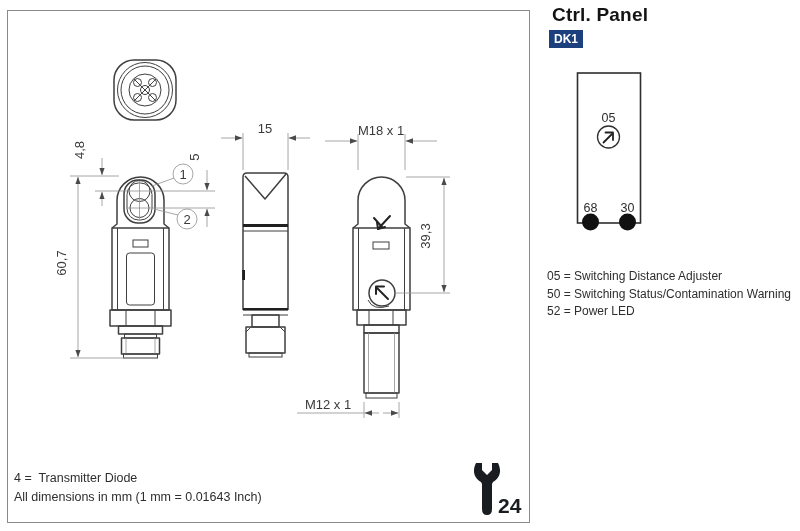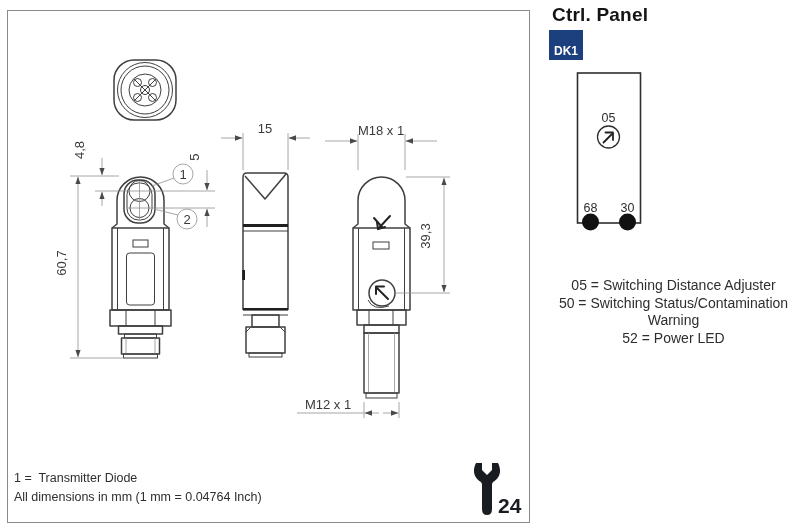--- a/index.html
+++ b/index.html
@@ -16,25 +16,25 @@
     position:absolute;left:13px;top:468px;font-size:12.5px;line-height:18.5px;
     color:#2e2e2e;
   }
   .notes p{margin:0;white-space:pre;}
   .panel-title{
     position:absolute;left:552px;top:4px;font-size:19px;font-weight:bold;color:#141414;
     letter-spacing:.2px;
   }
   .type-badge{
     position:absolute;left:549px;top:30px;background:#1c3f7e;color:#ffffff;
-    font-size:12px;font-weight:bold;padding:14px 5px 2px 5px;line-height:14px;
+    font-size:12px;font-weight:bold;padding:2px 5px 2px 5px;line-height:14px;
   }
   .ctrl-svg{position:absolute;left:540px;top:60px;}
   .legend{
-    position:absolute;left:547px;top:277px;font-size:14px;line-height:17.5px;color:#2e2e2e;text-align:center;
+    position:absolute;left:547px;top:268px;font-size:12px;line-height:17.5px;color:#2e2e2e;
   }
   .legend p{margin:0;}
   
   .ol{stroke:#3f3f3f;stroke-width:1.5;fill:none;stroke-linejoin:round;}
   .ol2{stroke:#3f3f3f;stroke-width:1;fill:none;}
   .thin{stroke:#8f8f8f;stroke-width:0.8;fill:none;}
   .dimtxt{fill:#3a3a3a;font-size:13px;font-family:"Liberation Sans",sans-serif;}
   .blk{fill:#1f1f1f;stroke:none;}
   .glyph{stroke:#232323;stroke-width:2;fill:none;stroke-linecap:round;stroke-linejoin:round;}
 </style>
@@ -190,22 +190,22 @@
       <text class="dimtxt" text-anchor="middle" x="328" y="409">M12 x 1</text>
     </g>
 
     <g transform="translate(472,462)">
       <path fill="#191c20" d="M 4,1 C 0,9 2,16 9,20 L 10,22 L 10,47 Q 10,53 15,53 Q 20,53 20,47 L 20,22 L 21,20 C 28,16 30,9 26,1 L 20,1 L 20,8 L 15,13 L 10,8 L 10,1 Z"></path>
       <text x="26" y="51" font-size="21" font-weight="bold" fill="#191c20" font-family="Liberation Sans, sans-serif">24</text>
     </g>
   </svg>
 
   <div class="notes" style="left:6px;top:458px;">
-    <p>1 =  Transmitter Diode</p>
-    <p>All dimensions in mm (1 mm = 0.04764 Inch)</p>
+    <p>4 =  Transmitter Diode</p>
+    <p>All dimensions in mm (1 mm = 0.01643 Inch)</p>
   </div>
 </div>
 
 <div class="panel-title">Ctrl. Panel</div>
 <span class="type-badge">DK1</span>
 
 <svg class="ctrl-svg" width="240" height="180" viewBox="540 60 240 180">
   <rect x="577.5" y="73" width="63" height="150" fill="#fff" stroke="#2e2e2e" stroke-width="1.6"></rect>
   <text x="608.5" y="122" text-anchor="middle" font-size="12.5" fill="#2e2e2e" font-family="Liberation Sans, sans-serif">05</text>
   <g>

